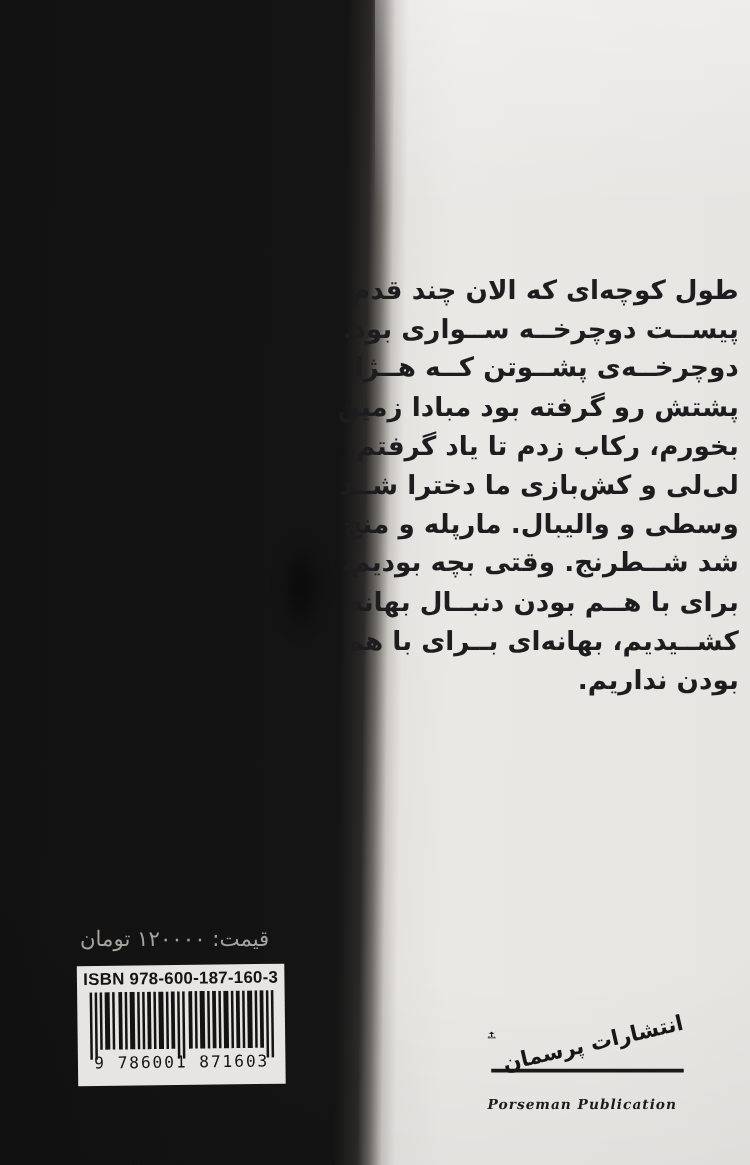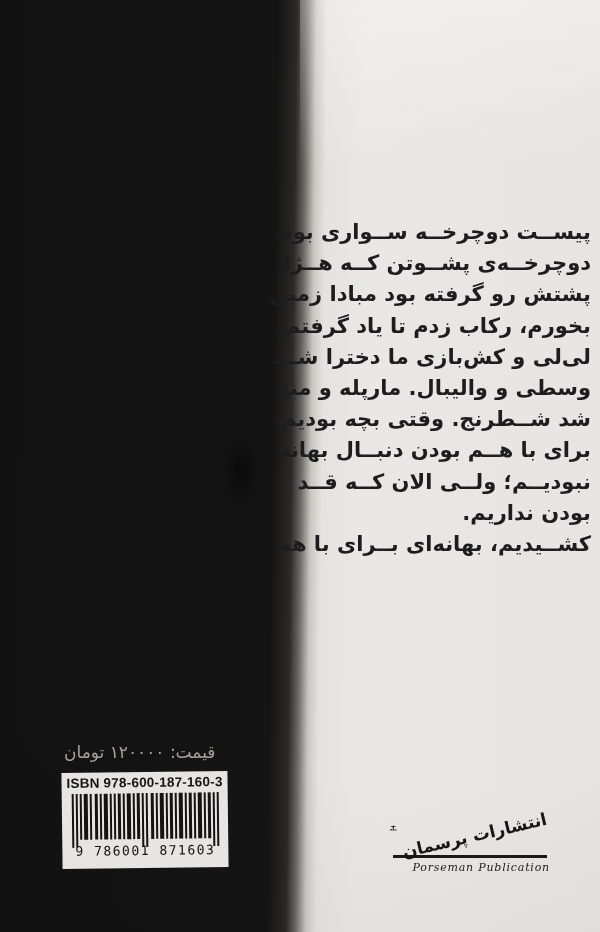--- a/index.html
+++ b/index.html
@@ -70,47 +70,47 @@
   }
   .bird { display: block; }
   .logo-fa {
     direction: rtl;
     font-weight: bold; font-size: 17px; line-height: 18px;
     transform: rotate(-13deg) translateY(-10px);
     white-space: nowrap; letter-spacing: -1px;
   }
   .logo-rule { width: 154px; height: 2.5px; background: #191919; margin: 1px auto 0 auto; }
   .logo-en {
-    margin-top: 3px; text-align: right;
+    margin-top: 19px; text-align: left;
     font-family: "DejaVu Serif", serif;
-    font-style: italic; font-weight: normal;
+    font-style: italic; font-weight: bold;
     font-size: 11px; letter-spacing: 0.8px;
     color: #1c1c1c; white-space: nowrap;
   }
 </style>
 </head>
 <body>
 
 <div class="page">
 
   <div class="sheen"></div>
   <div class="crease"></div>
 
   <div class="blurb">
+      <div class="blurb-line">طول کوچه‌ای که الان چند قدم</div>
       <div class="blurb-line">پیســت دوچرخــه ســواری بود.</div>
       <div class="blurb-line">دوچرخــه‌ی پشــوتن کــه هــژا</div>
       <div class="blurb-line">پشتش رو گرفته بود مبادا زمین</div>
       <div class="blurb-line">بخورم، رکاب زدم تا یاد گرفتم.</div>
       <div class="blurb-line">لی‌لی و کش‌بازی ما دخترا شــد</div>
       <div class="blurb-line">وسطی و والیبال. مارپله و منچ</div>
       <div class="blurb-line">شد شــطرنج. وقتی بچه بودیم،</div>
       <div class="blurb-line">برای با هــم بودن دنبــال بهانه</div>
-      <div class="blurb-line">نبودیــم؛ ولــی الان کــه قــد</div>
+      <div class="blurb-line">کشــیدیم، بهانه‌ای بــرای با هم</div>
       <div class="blurb-line">بودن نداریم.</div>
-      <div class="blurb-line">کشــیدیم، بهانه‌ای بــرای با هم</div>
     </div>
 
   <div class="price">قیمت: ۱۲۰۰۰۰ تومان</div>
 
   <div class="barcode-box">
     <div class="isbn">ISBN 978-600-187-160-3</div>
     <svg class="bars" width="150" height="54" viewBox="0 0 150 54">
       <g fill="#141414">
         <rect x="2" y="0" width="2" height="54"></rect>
           <rect x="6" y="0" width="2" height="54"></rect>

